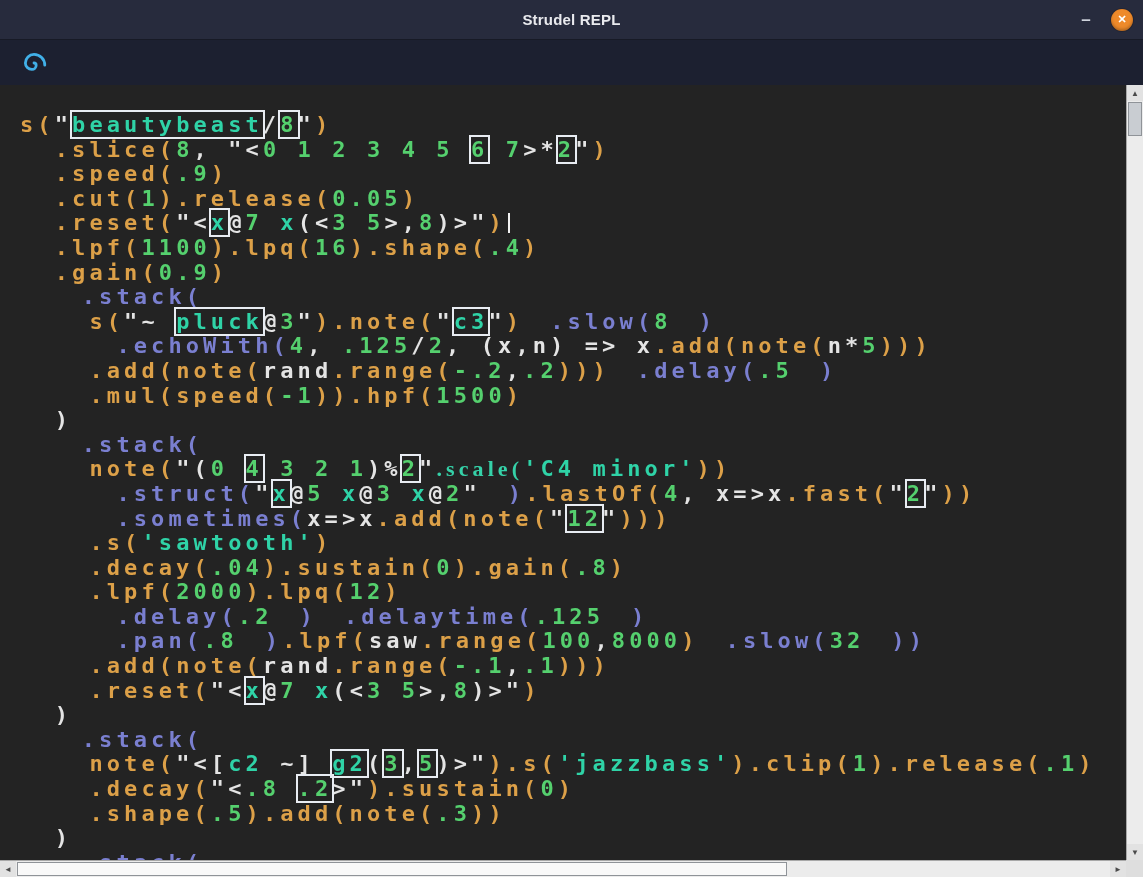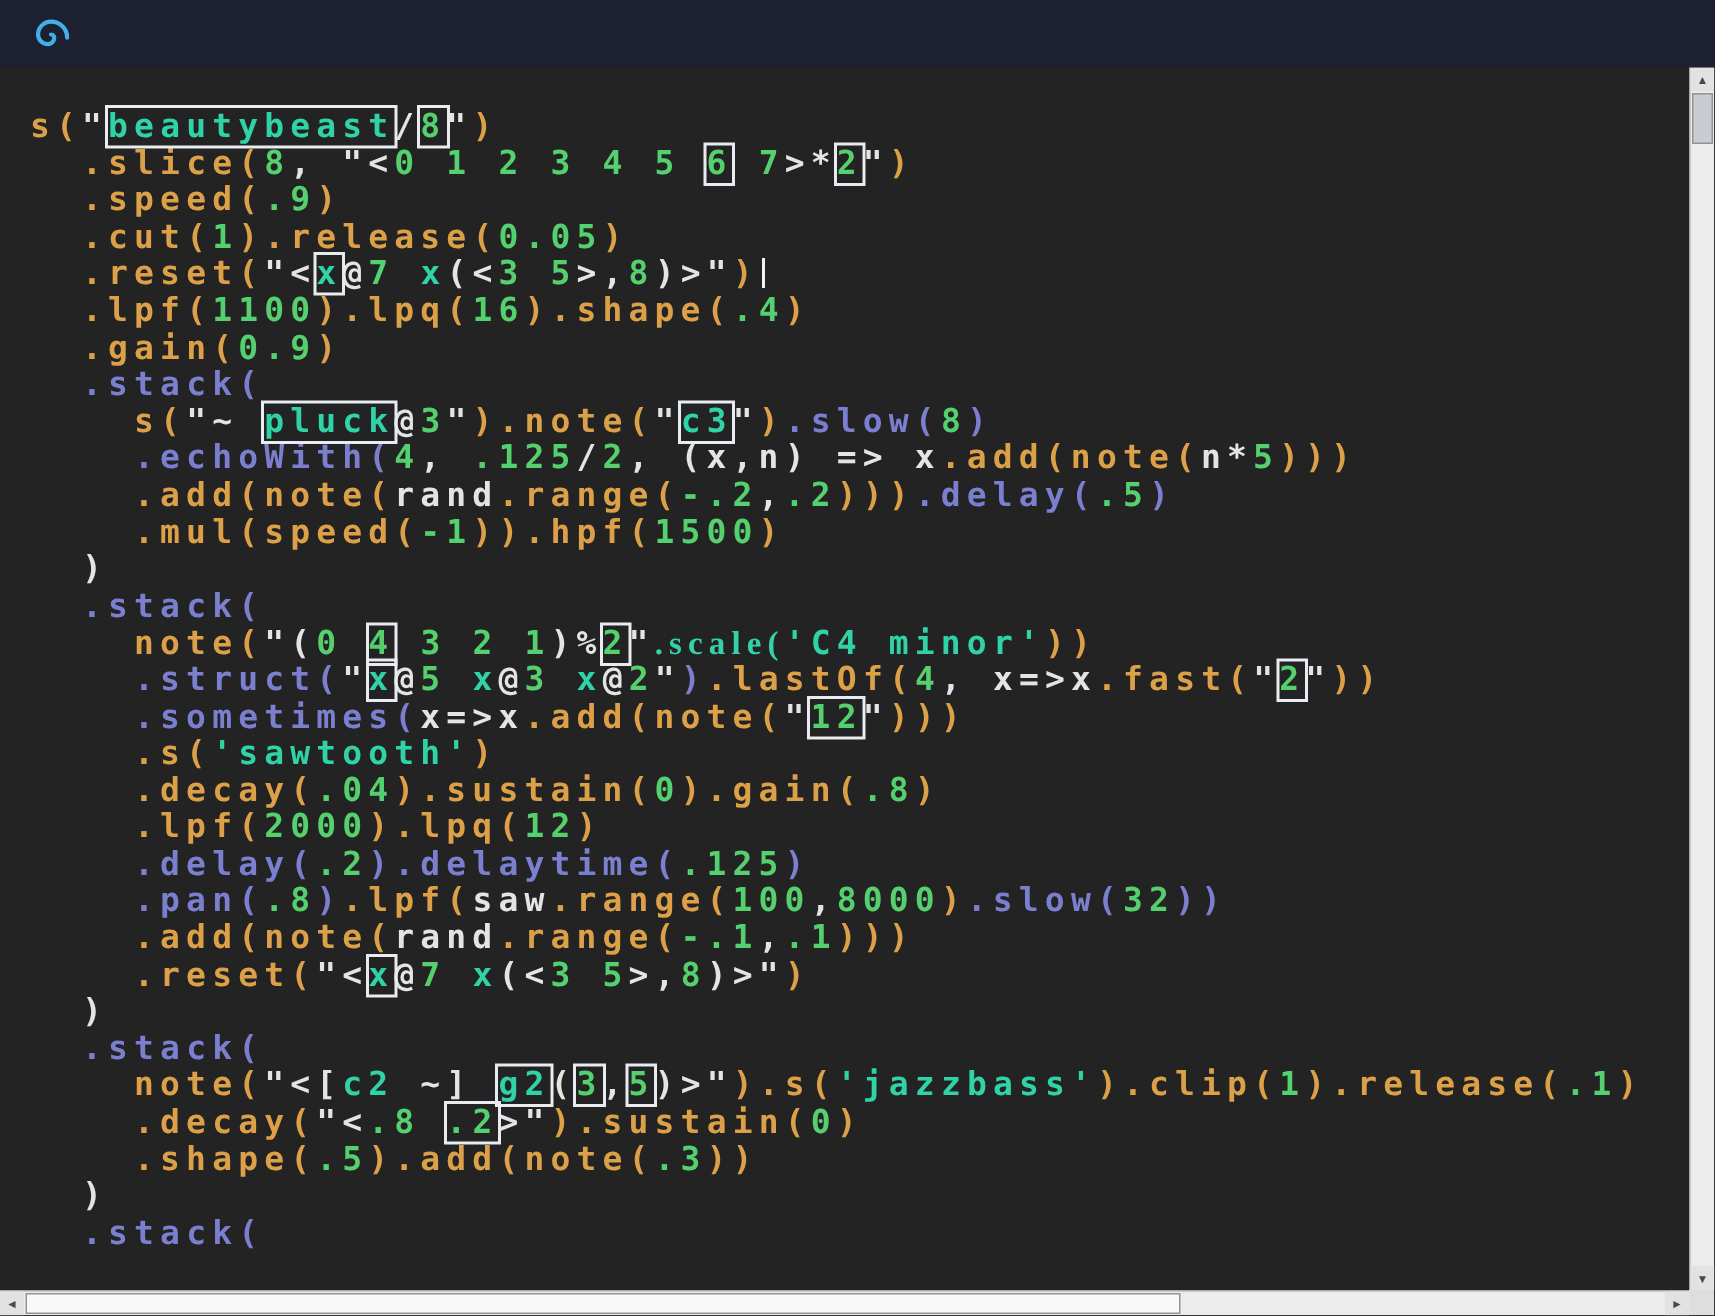--- a/index.html
+++ b/index.html
@@ -27,21 +27,21 @@
              display:flex; align-items:center; padding-left:20px; }
 
   
   .editor { flex:1; position:relative; background:var(--editor_bg,#232323); overflow:hidden; }
   .code { position:absolute; left:0; top:0; right:17px; bottom:17px;
           padding:28px 0 0 20px; overflow:hidden; white-space:pre;
           font-family:"DejaVu Sans Mono","Liberation Mono",monospace;
           font-weight:bold; font-size:22px; line-height:24.6px; letter-spacing:4.1px; }
   .code-line { height:24.6px; }
   .c-fn  { color:var(--fn,#dca048); }
-  .c-fn2 { color:var(--fn2,#7a7fd0); }
+  .c-fn2 { color:var(--fn2,#7a7fd0);margin-left:27px; }
   .c-fn3 { color:var(--fn3,#35d1a8);font-family:Liberation Serif, serif; }
   .c-str { color:var(--str,#2fd3a7); }
   .c-num { color:var(--num,#55d06e); }
   .c-op  { color:var(--op,#e4e4e4); }
   .boxed { outline:2px solid var(--box,#e8ecf2); outline-offset:0; }
   .cursor { display:inline-block; width:2px; height:20px; margin-left:2px;
             background:var(--cursor,#f2f2f2); vertical-align:-3px; }
 
   
   .vscroll { position:absolute; top:0; right:0; bottom:17px; width:17px;
@@ -59,20 +59,29 @@
             background:#c9cdd2; border:1px solid #8f9398; }
   .hthumb { position:absolute; left:17px; top:1px; height:14px; width:770px;
             background:#f9f9f9; border:1px solid #8f9398; }
   .corner { position:absolute; right:0; bottom:0; width:17px; height:17px; background:#dedede; }
 </style>
 </head>
 <body>
 
 <div class="window">
 
+  <div class="titlebar">
+    <div class="title">Strudel REPL</div>
+    <div class="controls">
+      <div class="btn-min">–</div>
+      <div class="btn-close">
+        <span>✕</span>
+      </div>
+    </div>
+  </div>
 
   <div class="toolbar">
     <svg width="28" height="28" viewBox="0 0 26 26" fill="none" style="stroke:var(--logo,#41b0e8); stroke-width:2.6; stroke-linecap:round;">
       <path d="M13 13 a2 2 0 0 1 2 2 a4 4 0 0 1 -4 4 a6 6 0 0 1 -6 -6 a8 8 0 0 1 8 -8 a10 10 0 0 1 10 10"></path>
     </svg>
   </div>
 
   <div class="editor">
     <div class="code"><div class="code-line"><span class="c-fn">s(</span><span class="c-op">"</span><span class="c-str boxed">beautybeast</span><span class="c-op">/</span><span class="c-num boxed">8</span><span class="c-op">"</span><span class="c-fn">)</span></div><div class="code-line"><span class="c-op">  </span><span class="c-fn">.slice(</span><span class="c-num">8</span><span class="c-op">, </span><span class="c-op">"&lt;</span><span class="c-num">0 1 2 3 4 5</span><span class="c-op"> </span><span class="c-num boxed">6</span><span class="c-op"> </span><span class="c-num">7</span><span class="c-op">&gt;*</span><span class="c-num boxed">2</span><span class="c-op">"</span><span class="c-fn">)</span></div><div class="code-line"><span class="c-op">  </span><span class="c-fn">.speed(</span><span class="c-num">.9</span><span class="c-fn">)</span></div><div class="code-line"><span class="c-op">  </span><span class="c-fn">.cut(</span><span class="c-num">1</span><span class="c-fn">)</span><span class="c-fn">.release(</span><span class="c-num">0.05</span><span class="c-fn">)</span></div><div class="code-line"><span class="c-op">  </span><span class="c-fn">.reset(</span><span class="c-op">"&lt;</span><span class="c-str boxed">x</span><span class="c-op">@</span><span class="c-num">7</span><span class="c-op"> </span><span class="c-str">x</span><span class="c-op">(&lt;</span><span class="c-num">3 5</span><span class="c-op">&gt;,</span><span class="c-num">8</span><span class="c-op">)&gt;</span><span class="c-op">"</span><span class="c-fn">)</span><span class="cursor"></span></div><div class="code-line"><span class="c-op">  </span><span class="c-fn">.lpf(</span><span class="c-num">1100</span><span class="c-fn">)</span><span class="c-fn">.lpq(</span><span class="c-num">16</span><span class="c-fn">)</span><span class="c-fn">.shape(</span><span class="c-num">.4</span><span class="c-fn">)</span></div><div class="code-line"><span class="c-op">  </span><span class="c-fn">.gain(</span><span class="c-num">0.9</span><span class="c-fn">)</span></div><div class="code-line"><span class="c-op">  </span><span class="c-fn2">.stack(</span></div><div class="code-line"><span class="c-op">    </span><span class="c-fn">s(</span><span class="c-op">"</span><span class="c-op">~ </span><span class="c-str boxed">pluck</span><span class="c-op">@</span><span class="c-num">3</span><span class="c-op">"</span><span class="c-fn">)</span><span class="c-fn">.note(</span><span class="c-op">"</span><span class="c-str boxed">c3</span><span class="c-op">"</span><span class="c-fn">)</span><span class="c-fn2">.slow(</span><span class="c-num">8</span><span class="c-fn2">)</span></div><div class="code-line"><span class="c-op">    </span><span class="c-fn2">.echoWith(</span><span class="c-num">4</span><span class="c-op">, </span><span class="c-num">.125</span><span class="c-op">/</span><span class="c-num">2</span><span class="c-op">, (x,n) =&gt; x</span><span class="c-fn">.add(</span><span class="c-fn">note(</span><span class="c-op">n</span><span class="c-op">*</span><span class="c-num">5</span><span class="c-fn">)))</span></div><div class="code-line"><span class="c-op">    </span><span class="c-fn">.add(</span><span class="c-fn">note(</span><span class="c-op">rand</span><span class="c-fn">.range(</span><span class="c-num">-.2</span><span class="c-op">,</span><span class="c-num">.2</span><span class="c-fn">)))</span><span class="c-fn2">.delay(</span><span class="c-num">.5</span><span class="c-fn2">)</span></div><div class="code-line"><span class="c-op">    </span><span class="c-fn">.mul(</span><span class="c-fn">speed(</span><span class="c-num">-1</span><span class="c-fn">))</span><span class="c-fn">.hpf(</span><span class="c-num">1500</span><span class="c-fn">)</span></div><div class="code-line"><span class="c-op">  )</span></div><div class="code-line"><span class="c-op">  </span><span class="c-fn2">.stack(</span></div><div class="code-line"><span class="c-op">    </span><span class="c-fn">note(</span><span class="c-op">"(</span><span class="c-num">0</span><span class="c-op"> </span><span class="c-num boxed">4</span><span class="c-op"> </span><span class="c-num">3 2 1</span><span class="c-op">)%</span><span class="c-num boxed">2</span><span class="c-op">"</span><span class="c-fn3">.scale(</span><span class="c-str">'C4 minor'</span><span class="c-fn">))</span></div><div class="code-line"><span class="c-op">    </span><span class="c-fn2">.struct(</span><span class="c-op">"</span><span class="c-str boxed">x</span><span class="c-op">@</span><span class="c-num">5</span><span class="c-op"> </span><span class="c-str">x</span><span class="c-op">@</span><span class="c-num">3</span><span class="c-op"> </span><span class="c-str">x</span><span class="c-op">@</span><span class="c-num">2</span><span class="c-op">"</span><span class="c-fn2">)</span><span class="c-fn">.lastOf(</span><span class="c-num">4</span><span class="c-op">, x=&gt;x</span><span class="c-fn">.fast(</span><span class="c-op">"</span><span class="c-num boxed">2</span><span class="c-op">"</span><span class="c-fn">))</span></div><div class="code-line"><span class="c-op">    </span><span class="c-fn2">.sometimes(</span><span class="c-op">x=&gt;x</span><span class="c-fn">.add(</span><span class="c-fn">note(</span><span class="c-op">"</span><span class="c-num boxed">12</span><span class="c-op">"</span><span class="c-fn">)))</span></div><div class="code-line"><span class="c-op">    </span><span class="c-fn">.s(</span><span class="c-str">'sawtooth'</span><span class="c-fn">)</span></div><div class="code-line"><span class="c-op">    </span><span class="c-fn">.decay(</span><span class="c-num">.04</span><span class="c-fn">)</span><span class="c-fn">.sustain(</span><span class="c-num">0</span><span class="c-fn">)</span><span class="c-fn">.gain(</span><span class="c-num">.8</span><span class="c-fn">)</span></div><div class="code-line"><span class="c-op">    </span><span class="c-fn">.lpf(</span><span class="c-num">2000</span><span class="c-fn">)</span><span class="c-fn">.lpq(</span><span class="c-num">12</span><span class="c-fn">)</span></div><div class="code-line"><span class="c-op">    </span><span class="c-fn2">.delay(</span><span class="c-num">.2</span><span class="c-fn2">)</span><span class="c-fn2">.delaytime(</span><span class="c-num">.125</span><span class="c-fn2">)</span></div><div class="code-line"><span class="c-op">    </span><span class="c-fn2">.pan(</span><span class="c-num">.8</span><span class="c-fn2">)</span><span class="c-fn">.lpf(</span><span class="c-op">saw</span><span class="c-fn">.range(</span><span class="c-num">100</span><span class="c-op">,</span><span class="c-num">8000</span><span class="c-fn">)</span><span class="c-fn2">.slow(</span><span class="c-num">32</span><span class="c-fn2">))</span></div><div class="code-line"><span class="c-op">    </span><span class="c-fn">.add(</span><span class="c-fn">note(</span><span class="c-op">rand</span><span class="c-fn">.range(</span><span class="c-num">-.1</span><span class="c-op">,</span><span class="c-num">.1</span><span class="c-fn">)))</span></div><div class="code-line"><span class="c-op">    </span><span class="c-fn">.reset(</span><span class="c-op">"&lt;</span><span class="c-str boxed">x</span><span class="c-op">@</span><span class="c-num">7</span><span class="c-op"> </span><span class="c-str">x</span><span class="c-op">(&lt;</span><span class="c-num">3 5</span><span class="c-op">&gt;,</span><span class="c-num">8</span><span class="c-op">)&gt;</span><span class="c-op">"</span><span class="c-fn">)</span></div><div class="code-line"><span class="c-op">  )</span></div><div class="code-line"><span class="c-op">  </span><span class="c-fn2">.stack(</span></div><div class="code-line"><span class="c-op">    </span><span class="c-fn">note(</span><span class="c-op">"&lt;[</span><span class="c-str">c2</span><span class="c-op"> ~] </span><span class="c-str boxed">g2</span><span class="c-op">(</span><span class="c-num boxed">3</span><span class="c-op">,</span><span class="c-num boxed">5</span><span class="c-op">)&gt;</span><span class="c-op">"</span><span class="c-fn">)</span><span class="c-fn">.s(</span><span class="c-str">'jazzbass'</span><span class="c-fn">)</span><span class="c-fn">.clip(</span><span class="c-num">1</span><span class="c-fn">)</span><span class="c-fn">.release(</span><span class="c-num">.1</span><span class="c-fn">)</span></div><div class="code-line"><span class="c-op">    </span><span class="c-fn">.decay(</span><span class="c-op">"&lt;</span><span class="c-num">.8</span><span class="c-op"> </span><span class="c-num boxed">.2</span><span class="c-op">&gt;</span><span class="c-op">"</span><span class="c-fn">)</span><span class="c-fn">.sustain(</span><span class="c-num">0</span><span class="c-fn">)</span></div><div class="code-line"><span class="c-op">    </span><span class="c-fn">.shape(</span><span class="c-num">.5</span><span class="c-fn">)</span><span class="c-fn">.add(</span><span class="c-fn">note(</span><span class="c-num">.3</span><span class="c-fn">))</span></div><div class="code-line"><span class="c-op">  )</span></div><div class="code-line"><span class="c-op">  </span><span class="c-fn2">.stack(</span></div></div>
 

